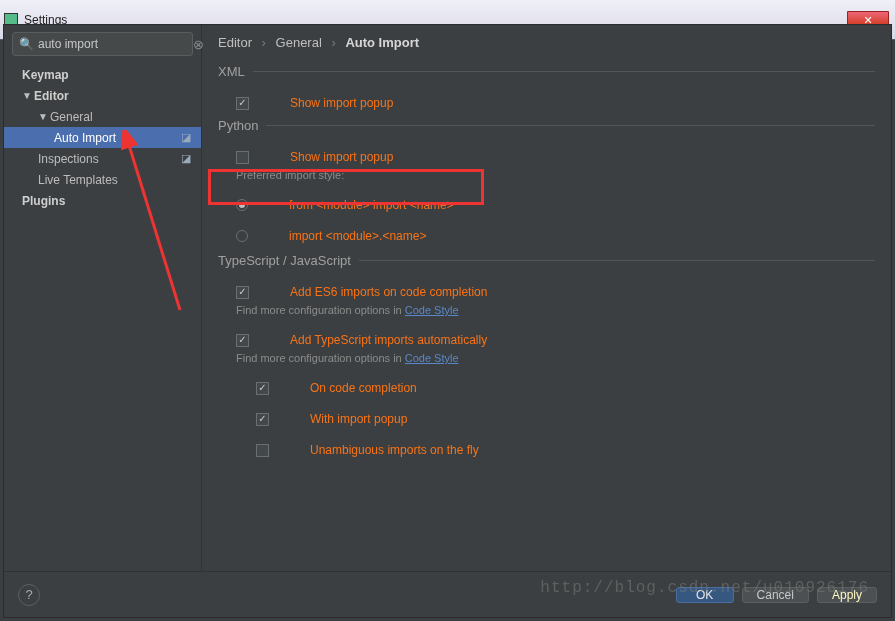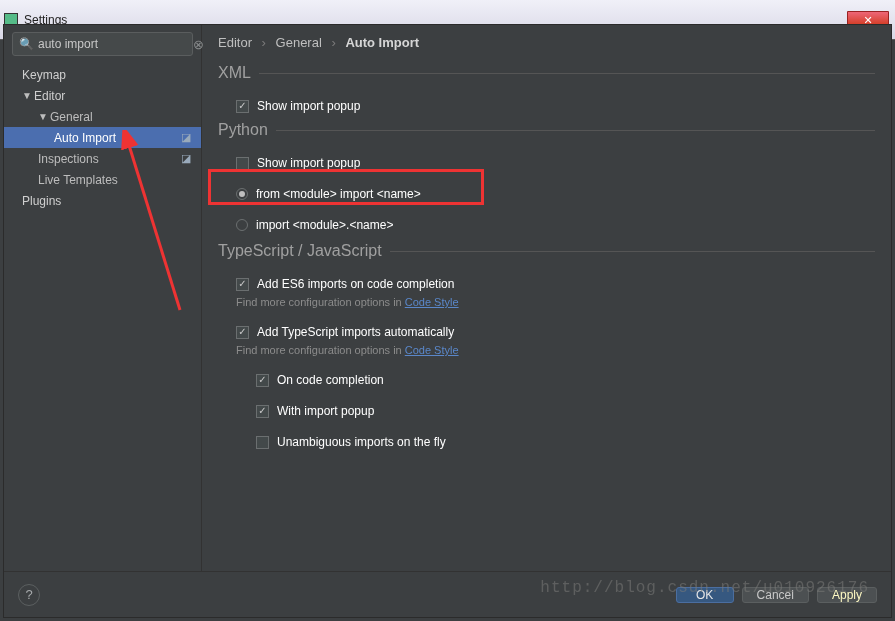--- a/index.html
+++ b/index.html
@@ -19,39 +19,39 @@
 
   
   .search { margin:7px 8px 6px 8px; height:24px; background:#45494a; border:1px solid #5a5d5e; border-radius:3px; display:flex; align-items:center; padding:0 6px; }
   .search .mag { color:#9aa; font-size:12px; margin-right:4px; }
   .search input { flex:1; background:transparent; border:none; outline:none; color:#c7c7c7; font-size:12px; }
   .search .clear { color:#8a8d8e; font-size:13px; cursor:pointer; }
 
   
   .tree { flex:1; padding-top:2px; }
   .tree-item { height:21px; display:flex; align-items:center; padding-left:12px; cursor:pointer; color:#bdbdbd; }
-  .tree-item.bold { font-weight:normal; color:#cfcfcf; }
+  .tree-item.bold { font-weight:bold; color:#cfcfcf; }
   .tree-item.lvl1 { padding-left:18px; }
   .tree-item.lvl2 { padding-left:34px; }
   .tree-item.lvl3 { padding-left:50px; }
   .tree-item .carat { width:10px; text-align:center; margin-right:2px; font-size:10px; color:#bdbdbd; }
   .tree-item.selected { background:#4b6eaf; color:#fff; }
   .tree-item .spacer { flex:1; }
   .tree-item .chip { width:14px; height:14px; color:#9ab; font-size:11px; margin-right:6px; }
 
   
   .content { flex:1; padding:10px 16px; overflow:auto; position:relative; }
   .crumbs { color:#bfbfbf; font-size:13px; margin-bottom:14px; }
   .crumbs .sep { color:#7a7a7a; margin:0 6px; }
   .crumbs .last { font-weight:bold; color:#d6d6d6; }
 
-  .section-title { color:#a0a0a0; font-size:16px; display:flex; align-items:center; margin:8px 0 6px 0; }
+  .section-title { color:#a0a0a0; font-size:13px; display:flex; align-items:center; margin:8px 0 6px 0; }
   .section-title .line { flex:1; height:1px; background:#555; margin-left:8px; }
 
-  .row { display:flex; align-items:center; margin:17px 0 5px 18px; color:#ffffff; }
+  .row { display:flex; align-items:center; margin:17px 0 5px 18px; color:#f97316;gap:33px; }
   .row.indent2 { margin-left:38px; }
   .cb { width:13px; height:13px; border:1px solid #6b6f70; background:#43494a; margin-right:8px; display:inline-flex; align-items:center; justify-content:center; }
   .cb.checked::after { content:"✓"; color:#c9c9c9; font-size:10px; line-height:10px; }
   .rb { width:12px; height:12px; border:1px solid #6b6f70; border-radius:50%; margin-right:8px; display:inline-flex; align-items:center; justify-content:center; }
   .rb.checked::after { content:""; width:6px; height:6px; background:#bfbfbf; border-radius:50%; }
 
   .hint { color:#8c8c8c; font-size:11px; margin:2px 0 4px 18px; }
   .hint a { color:#5a87c9; text-decoration:underline; cursor:pointer; }
 
   
@@ -141,20 +141,21 @@
       </div>
 
       <div class="section-title">
         <span>Python</span>
           <span class="line"></span>
       </div>
       <div class="row">
         <span class="cb"></span>
         <span>Show import popup</span>
       </div>
+      <div class="hint" style="margin-left:18px;">Preferred import style:</div>
       <div class="row">
         <span class="rb checked"></span>
         <span>from &lt;module&gt; import &lt;name&gt;</span>
       </div>
       <div class="row">
         <span class="rb"></span>
         <span>import &lt;module&gt;.&lt;name&gt;</span>
       </div>
 
       <div class="section-title" style="margin-top:10px;">

